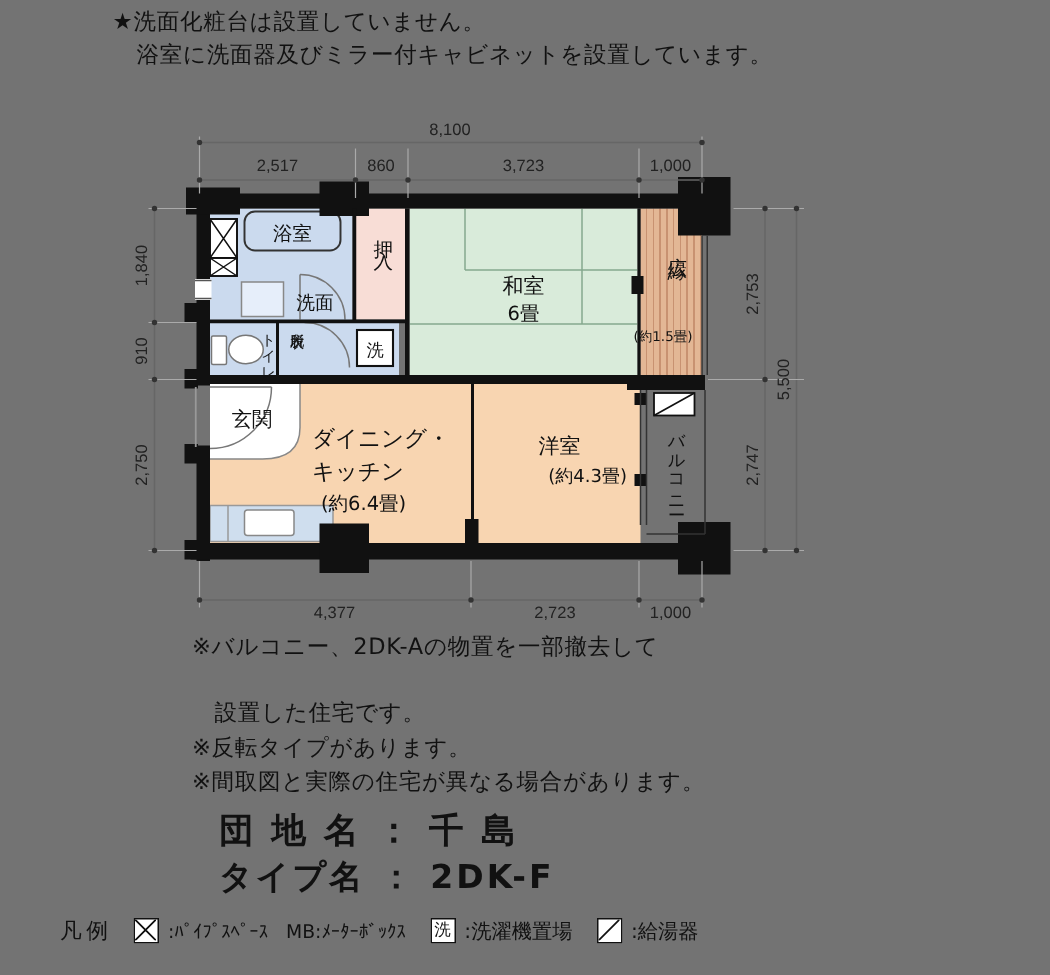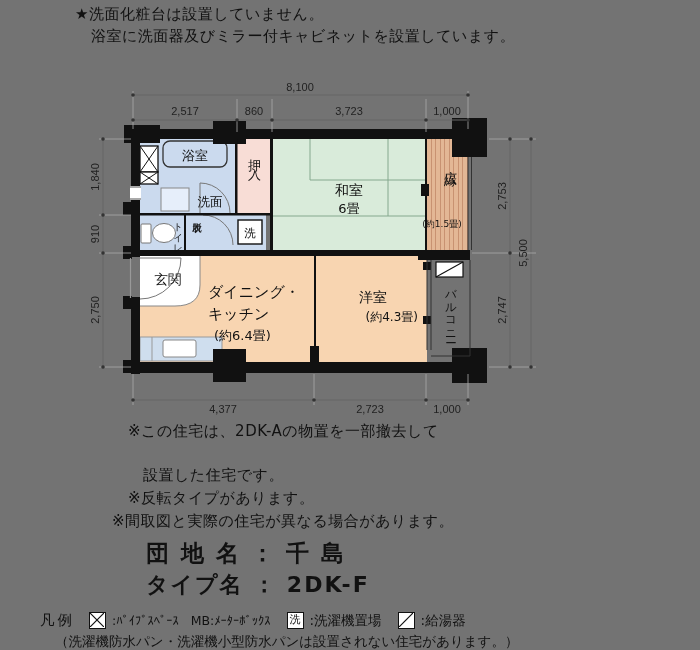--- a/index.html
+++ b/index.html
@@ -201,24 +201,24 @@
   <div class="abs dim cx" style="left:223px;top:403px;">4,377</div>
   <div class="abs dim cx" style="left:370px;top:403px;">2,723</div>
   <div class="abs dim cx" style="left:447px;top:403px;">1,000</div>
   <div class="abs dim rot" style="left:95px;top:177px;">1,840</div>
   <div class="abs dim rot" style="left:95px;top:234px;">910</div>
   <div class="abs dim rot" style="left:95px;top:310px;">2,750</div>
   <div class="abs dim rot" style="left:502px;top:196px;">2,753</div>
   <div class="abs dim rot" style="left:502px;top:310px;">2,747</div>
   <div class="abs dim rot" style="left:523px;top:253px;">5,500</div>
 
-  <div class="abs jp note nw" style="left:128px;top:422px;">※この住宅は、2DK-Aの物置を一部撤去して</div>
+  <div class="abs jp note nw" style="left:128px;top:422px;">※バルコニー、2DK-Aの物置を一部撤去して</div>
   <div class="abs jp note nw" style="left:143px;top:466px;">設置した住宅です。</div>
   <div class="abs jp note nw" style="left:128px;top:489px;">※反転タイプがあります。</div>
-  <div class="abs jp note nw" style="left:112px;top:512px;text-align:right;">※間取図と実際の住宅が異なる場合があります。</div>
+  <div class="abs jp note nw" style="left:128px;top:512px;text-align:right;">※間取図と実際の住宅が異なる場合があります。</div>
 
   <div class="abs jp big nw" style="left:146px;top:538px;">団 地 名 ： 千 島</div>
   <div class="abs jp big nw" style="left:146px;top:570px;font-size:22px;">タイプ名 ： 2DK-F</div>
 
   <div class="abs legend-row" style="left:40px;top:611px;">
     <span class="jp nw" style="font-size:14.5px;letter-spacing:3px;">凡例</span>
     <span class="sym" style="margin-left:8px;">
       <svg width="14" height="14" viewBox="0 0 14 14">
           <path d="M0,0 L14,14 M14,0 L0,14" stroke="#111" stroke-width="1.2"></path>
         </svg>
@@ -227,15 +227,14 @@
     <span class="jp nw" style="margin-left:6px;">MB:ﾒｰﾀｰﾎﾞｯｸｽ</span>
     <span class="sym washsym jp" style="margin-left:10px;border-width:1.2px;">洗</span>
     <span class="jp nw" style="font-size:13.5px;">:洗濯機置場</span>
     <span class="sym" style="margin-left:10px;">
       <svg width="14" height="14" viewBox="0 0 14 14">
           <path d="M0,14 L14,0" stroke="#111" stroke-width="1.2"></path>
         </svg>
     </span>
     <span class="jp nw" style="font-size:13.5px;">:給湯器</span>
   </div>
-  <div class="abs jp nw" style="left:55px;top:633px;font-size:13.5px;">（洗濯機防水パン・洗濯機小型防水パンは設置されない住宅があります。）</div>
 
 </div>
 
 </body></html>

